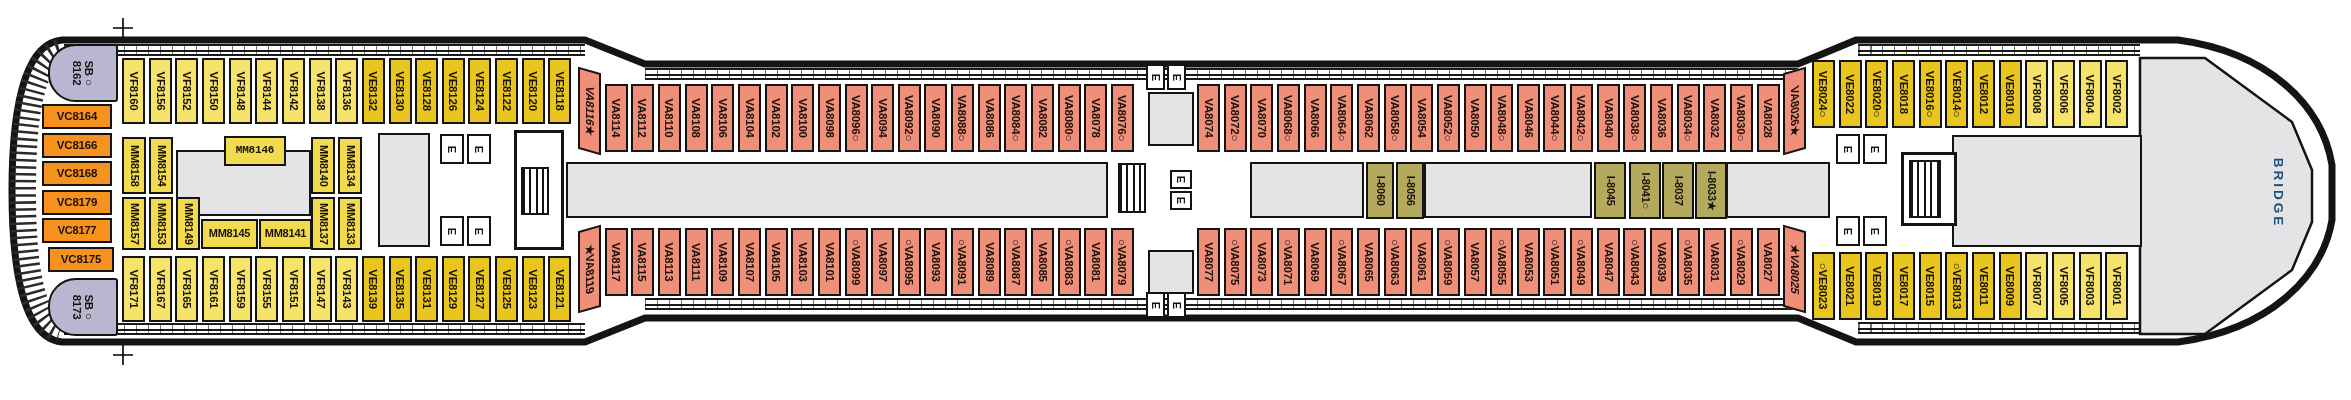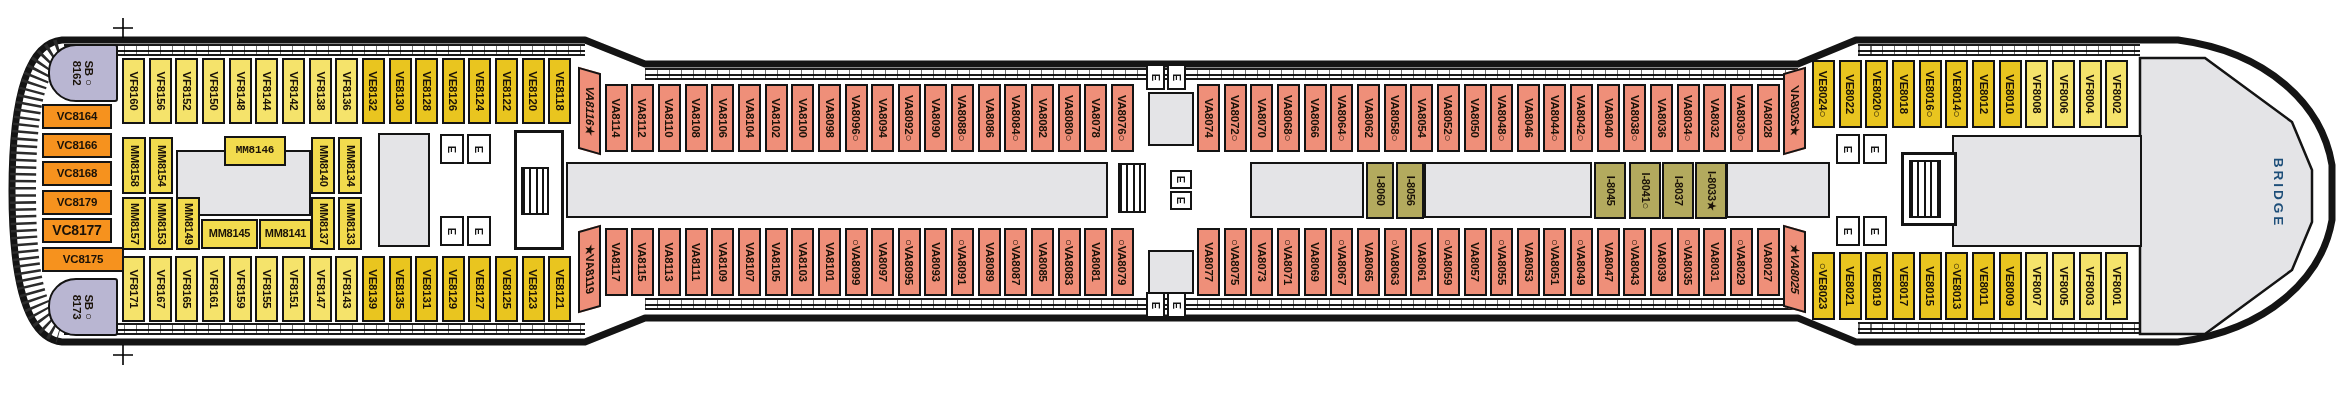--- a/index.html
+++ b/index.html
@@ -620,18 +620,18 @@
     <div class="cab c-VC h" style="left: 42px; top: 133px; width: 70px; height: 25px;">
       <span style="font-size: 11.5px;">VC8166</span>
     </div>
     <div class="cab c-VC h" style="left: 42px; top: 161px; width: 70px; height: 25px;">
       <span style="font-size: 11.5px;">VC8168</span>
     </div>
     <div class="cab c-VC h" style="left: 42px; top: 190px; width: 70px; height: 25px;">
       <span style="font-size: 11.5px;">VC8179</span>
     </div>
     <div class="cab c-VC h" style="left: 42px; top: 218px; width: 70px; height: 25px;">
-      <span style="font-size: 14px;">VC8177</span>
-    </div>
-    <div class="cab c-VC h" style="left: 42px; top: 247px; width: 82px; height: 25px;">
+      <span style="font-size: 11px;">VC8177</span>
+    </div>
+    <div class="cab c-VC h" style="left: 48px; top: 247px; width: 66px; height: 25px;">
       <span style="font-size: 11.5px;">VC8175</span>
     </div>
   </div>
 
 </body></html>

